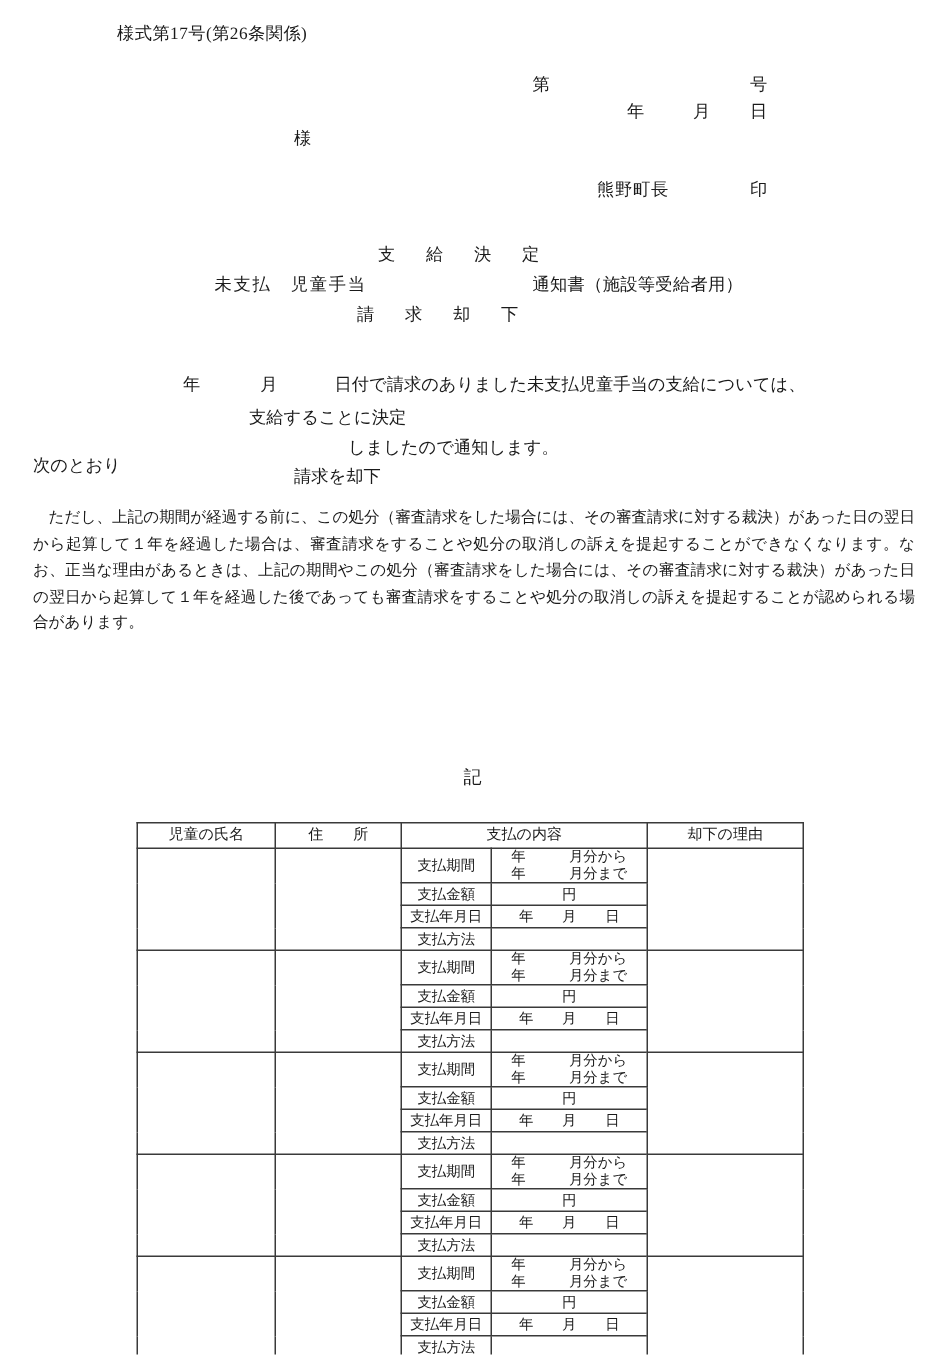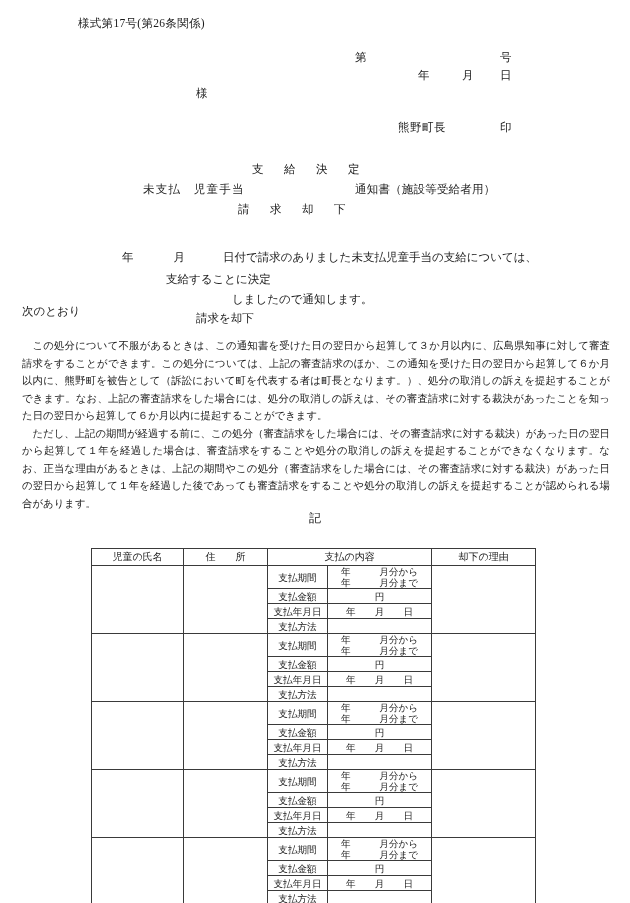--- a/index.html
+++ b/index.html
@@ -149,21 +149,20 @@
   </div>
 
   <div class="abs ns-1"><span>年</span><span class="gap-y"></span><span>月</span><span class="gap-m"></span><span>日付で請求のありました未支払児童手当の支給については、</span></div>
 
   <div class="abs ns-shikyu">支給することに決定</div>
   <div class="abs ns-tsugi">次のとおり</div>
   <div class="abs ns-shita">しましたので通知します。</div>
   <div class="abs ns-kyaka">請求を却下</div>
 
   <div class="legal">
-    <p>この処分について不服があるときは、この通知書を受けた日の翌日から起算して３か月以内に、広島県知事に対して審査請求をすることができます。この処分については、上記の審査請求のほか、この通知を受けた日の翌日から起算して６か月以内に、熊野町を被告として（訴訟において町を代表する者は町長となります。）、処分の取消しの訴えを提起することができます。なお、上記の審査請求をした場合には、処分の取消しの訴えは、その審査請求に対する裁決があったことを知った日の翌日から起算して６か月以内に提起することができます。</p>
     <p>ただし、上記の期間が経過する前に、この処分（審査請求をした場合には、その審査請求に対する裁決）があった日の翌日から起算して１年を経過した場合は、審査請求をすることや処分の取消しの訴えを提起することができなくなります。なお、正当な理由があるときは、上記の期間やこの処分（審査請求をした場合には、その審査請求に対する裁決）があった日の翌日から起算して１年を経過した後であっても審査請求をすることや処分の取消しの訴えを提起することが認められる場合があります。</p>
   </div>
 
   <div class="abs ki">記</div>
 
   <div class="tbl-wrap">
     <table class="form">
       <colgroup>
         <col class="col-name">
           <col class="col-addr">

